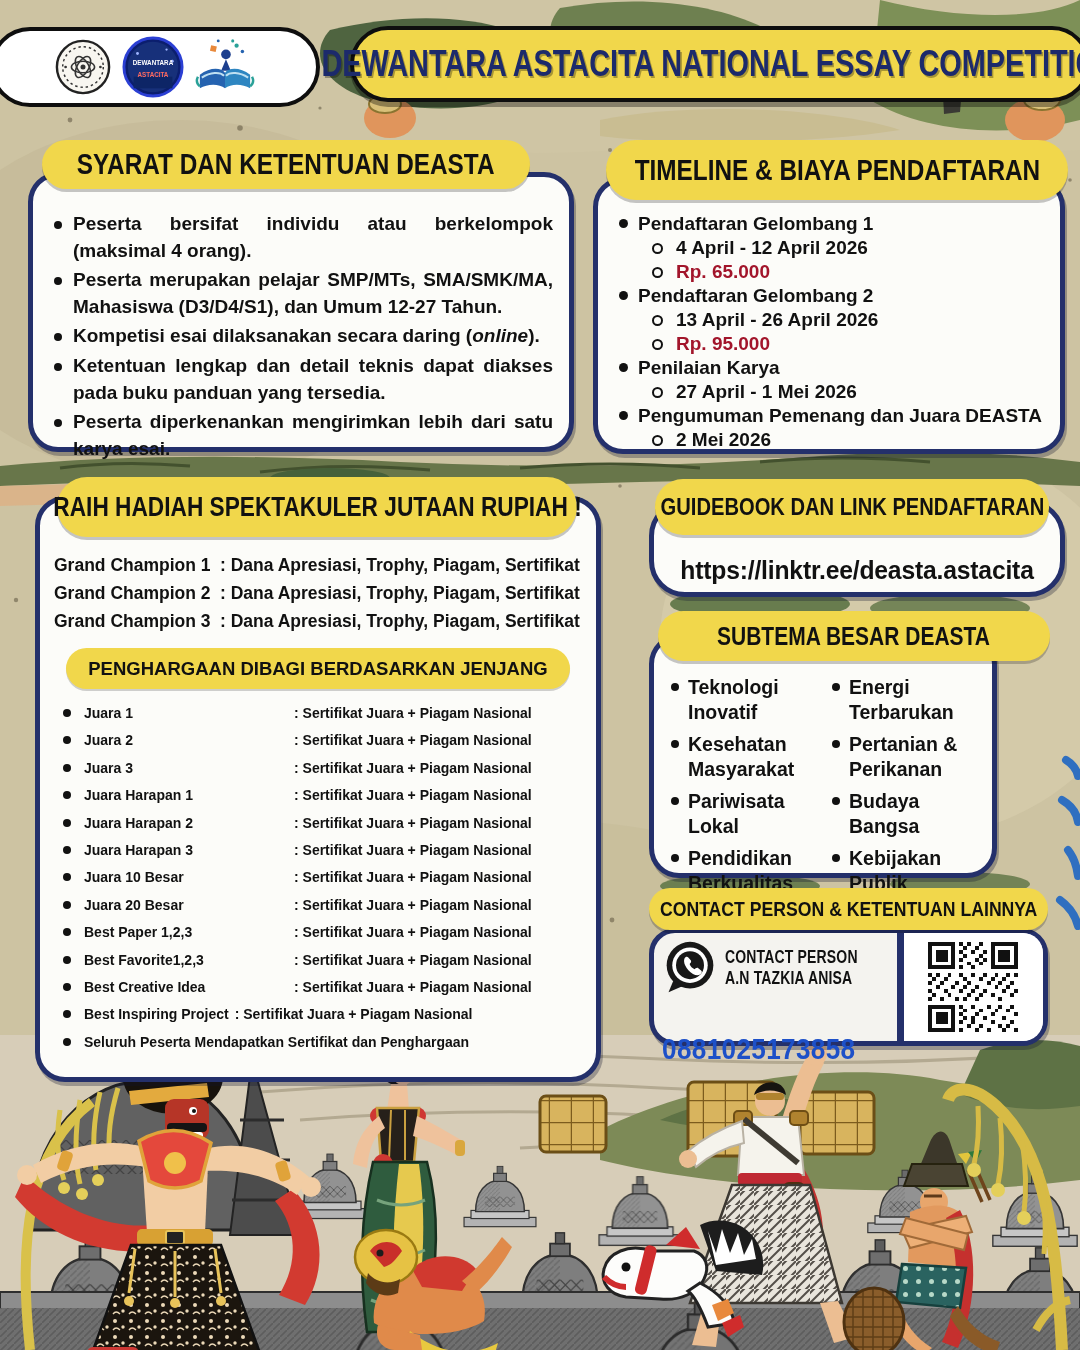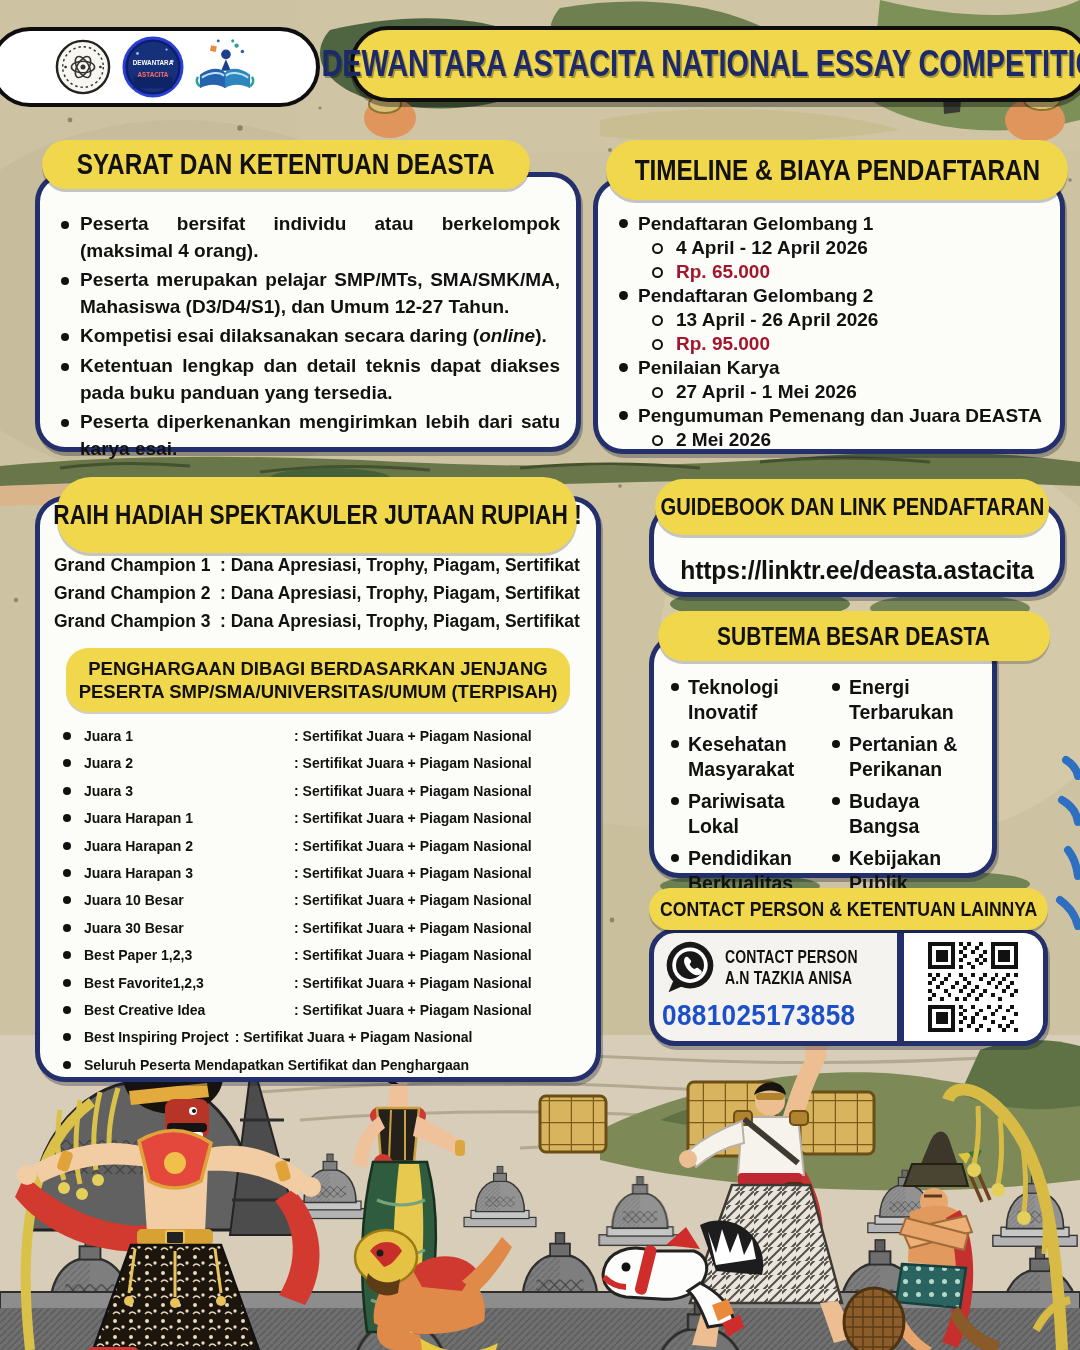--- a/index.html
+++ b/index.html
@@ -78,21 +78,21 @@
   .sub-cols{display:flex;margin:36px 6px 0 10px;}
   .sub-col{flex:1;}
   .sub-col li{font-size:19.5px;line-height:25px;margin-bottom:7px;padding-left:24px;}
   .sub-col li::before{top:8px;}
   
   .contact-body{
     position:absolute;z-index:2;left:649px;top:928px;width:399px;height:118px;
     background:#f4f3ef;border:5px solid #24306b;border-radius:26px;
     box-sizing:border-box;display:flex;box-shadow:2px 4px 0 rgba(15,20,45,.30);
   }
-  .c-left{flex:0 0 212px;border-right:7px solid #24306b;padding:7px 6px 6px 8px;display:flex;flex-direction:column;box-sizing:border-box;}
+  .c-left{flex:0 0 212px;border-right:7px solid #24306b;padding:7px 6px 6px 8px;display:flex;flex-direction:column;box-sizing:border-box;gap:34px;}
   .c-top{display:flex;align-items:center;gap:7px;}
   .c-lines{display:flex;flex-direction:column;}
   .c-line{font-size:17.5px;font-weight:700;line-height:21px;letter-spacing:.2px;}
   .c-phone{font-size:29px;font-weight:700;color:#1d50c8;margin-top:3px;letter-spacing:.4px;}
   .c-right{flex:1;display:flex;align-items:center;justify-content:center;background:#fff;border-radius:0 20px 20px 0;}
   
   .logo-astacita-text{fill:#fff;font-size:6.5px;font-weight:700;text-anchor:middle;font-family:"Liberation Sans",sans-serif;}
 </style>
 </head>
 <body>
@@ -420,21 +420,21 @@
     </svg>
   </div>
 
   <div class="banner">
     <span class="t">DEWANTARA ASTACITA NATIONAL ESSAY COMPETITION</span>
   </div>
 
   <div class="pill" style="left:42px;top:140px;width:488px;height:49px;">
     <span class="cond" style="font-size:29px;">SYARAT DAN KETENTUAN DEASTA</span>
   </div>
-  <div class="panel" style="left:35px;top:172px;width:546px;height:280px;">
+  <div class="panel" style="left:28px;top:172px;width:546px;height:280px;">
     <ul class="blist syarat-list">
       <li><span>Peserta bersifat individu atau berkelompok (maksimal 4 orang).</span></li>
       <li><span>Peserta merupakan pelajar SMP/MTs, SMA/SMK/MA, Mahasiswa (D3/D4/S1), dan Umum 12-27 Tahun.</span></li>
       <li><span>Kompetisi esai dilaksanakan secara daring (</span><span class="it">online</span><span>).</span></li>
       <li><span>Ketentuan lengkap dan detail teknis dapat diakses pada buku panduan yang tersedia.</span></li>
       <li><span>Peserta diperkenankan mengirimkan lebih dari satu karya esai.</span></li>
     </ul>
   </div>
 
   <div class="pill" style="left:606px;top:140px;width:462px;height:60px;">
@@ -448,41 +448,40 @@
       <li class="g">Pendaftaran Gelombang 2</li>
       <li class="s">13 April - 26 April 2026</li>
       <li class="s red">Rp. 95.000</li>
       <li class="g">Penilaian Karya</li>
       <li class="s">27 April - 1 Mei 2026</li>
       <li class="g">Pengumuman Pemenang dan Juara DEASTA</li>
       <li class="s">2 Mei 2026</li>
     </ul>
   </div>
 
-  <div class="pill" style="left:57px;top:477px;width:520px;height:76px;">
+  <div class="pill" style="left:57px;top:477px;width:520px;height:60px;">
     <span class="cond" style="font-size:27px;">RAIH HADIAH SPEKTAKULER JUTAAN RUPIAH !</span>
   </div>
   <div class="panel" style="left:35px;top:496px;width:566px;height:586px;">
     <div class="champs">
       <div class="crow">
           <span class="cl">Grand Champion 1</span>
           <span>: Dana Apresiasi, Trophy, Piagam, Sertifikat</span>
         </div>
       <div class="crow">
           <span class="cl">Grand Champion 2</span>
           <span>: Dana Apresiasi, Trophy, Piagam, Sertifikat</span>
         </div>
       <div class="crow">
           <span class="cl">Grand Champion 3</span>
           <span>: Dana Apresiasi, Trophy, Piagam, Sertifikat</span>
         </div>
     </div>
     <div class="badge">
       <div>PENGHARGAAN DIBAGI BERDASARKAN JENJANG</div>
-      <div>PESERTA SMP/SMA/UNIVERSITAS/UMUM (TERPISAH)</div>
     </div>
     <div class="prows">
       <div class="prow">
           <span class="pl">Juara 1</span>
           <span>: Sertifikat Juara + Piagam Nasional</span>
         </div>
       <div class="prow">
           <span class="pl">Juara 2</span>
           <span>: Sertifikat Juara + Piagam Nasional</span>
         </div>
@@ -500,21 +499,21 @@
         </div>
       <div class="prow">
           <span class="pl">Juara Harapan 3</span>
           <span>: Sertifikat Juara + Piagam Nasional</span>
         </div>
       <div class="prow">
           <span class="pl">Juara 10 Besar</span>
           <span>: Sertifikat Juara + Piagam Nasional</span>
         </div>
       <div class="prow">
-          <span class="pl">Juara 30 Besar</span>
+          <span class="pl">Juara 20 Besar</span>
           <span>: Sertifikat Juara + Piagam Nasional</span>
         </div>
       <div class="prow">
           <span class="pl">Best Paper 1,2,3</span>
           <span>: Sertifikat Juara + Piagam Nasional</span>
         </div>
       <div class="prow">
           <span class="pl">Best Favorite1,2,3</span>
           <span>: Sertifikat Juara + Piagam Nasional</span>
         </div>

